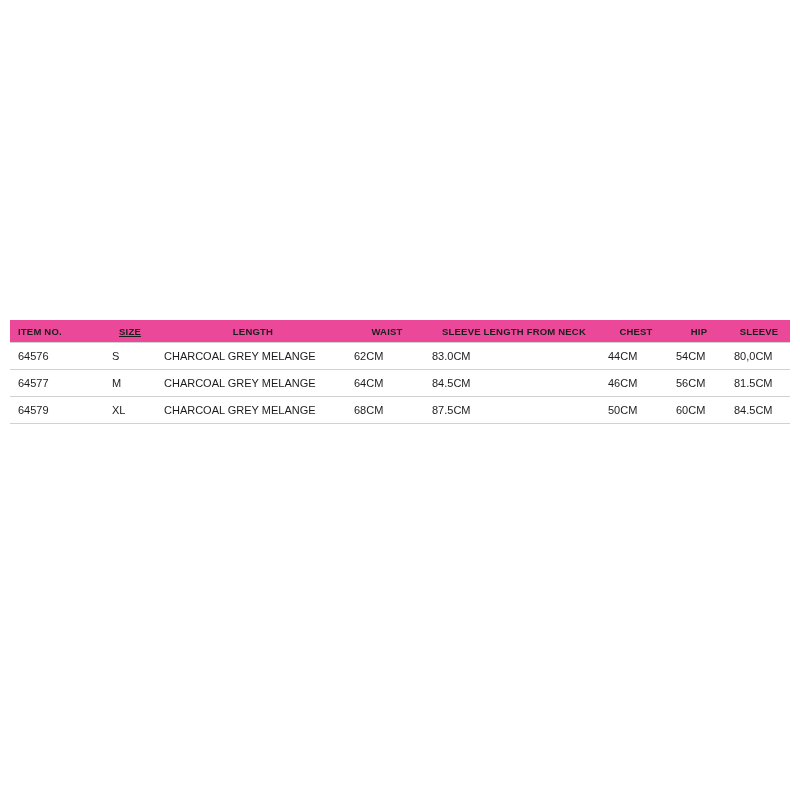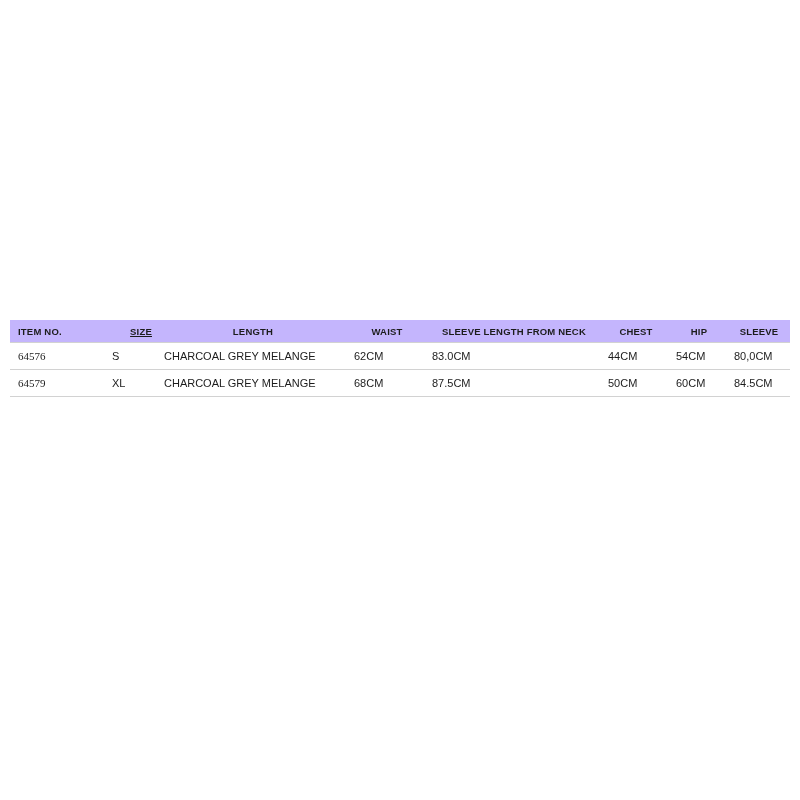--- a/index.html
+++ b/index.html
@@ -19,55 +19,54 @@
     left: 10px;
     top: 320px;
     width: 780px;
   }
   table.size-table {
     border-collapse: collapse;
     width: 780px;
     table-layout: fixed;
   }
   table.size-table thead th {
-    background: #c4b5fd;
+    background: #ec4899;
     color: #1c1c1c;
     font-size: 9.5px;
     font-weight: bold;
     letter-spacing: 0.2px;
     height: 22px;
     padding: 0 6px;
     text-align: center;
     white-space: nowrap;
   }
   table.size-table thead th.col-item {
     text-align: left;
     padding-left: 8px;
   }
   table.size-table thead th.col-size {
-    text-align: right;
+    text-align: center;
     padding-left: 12px;
     text-decoration: underline;
   }
   table.size-table tbody td {
     font-size: 11px;
     color: #1c1c1c;
     height: 26px;
     padding: 0 6px;
     text-align: left;
     border-bottom: 1px solid #d2d2d2;
     white-space: nowrap;
   }
   table.size-table tbody tr:first-child td {
     border-top: 1px solid #d2d2d2;
   }
   table.size-table tbody td.col-item {
     text-align: left;
     padding-left: 8px;
-    font-family: Liberation Serif, serif;
   }
   table.size-table tbody td.col-size {
     text-align: left;
     padding-left: 16px;
   }
   
   col.c0 { width: 86px; }
   col.c1 { width: 62px; }
   col.c2 { width: 190px; }
   col.c3 { width: 78px; }
@@ -108,20 +107,30 @@
         <td class="col-item">64576</td>
         <td class="col-size">S</td>
         <td>CHARCOAL GREY MELANGE</td>
         <td>62CM</td>
         <td>83.0CM</td>
         <td>44CM</td>
         <td>54CM</td>
         <td>80,0CM</td>
       </tr>
       <tr>
+        <td class="col-item">64577</td>
+        <td class="col-size">M</td>
+        <td>CHARCOAL GREY MELANGE</td>
+        <td>64CM</td>
+        <td>84.5CM</td>
+        <td>46CM</td>
+        <td>56CM</td>
+        <td>81.5CM</td>
+      </tr>
+      <tr>
         <td class="col-item">64579</td>
         <td class="col-size">XL</td>
         <td>CHARCOAL GREY MELANGE</td>
         <td>68CM</td>
         <td>87.5CM</td>
         <td>50CM</td>
         <td>60CM</td>
         <td>84.5CM</td>
       </tr>
     </tbody>

